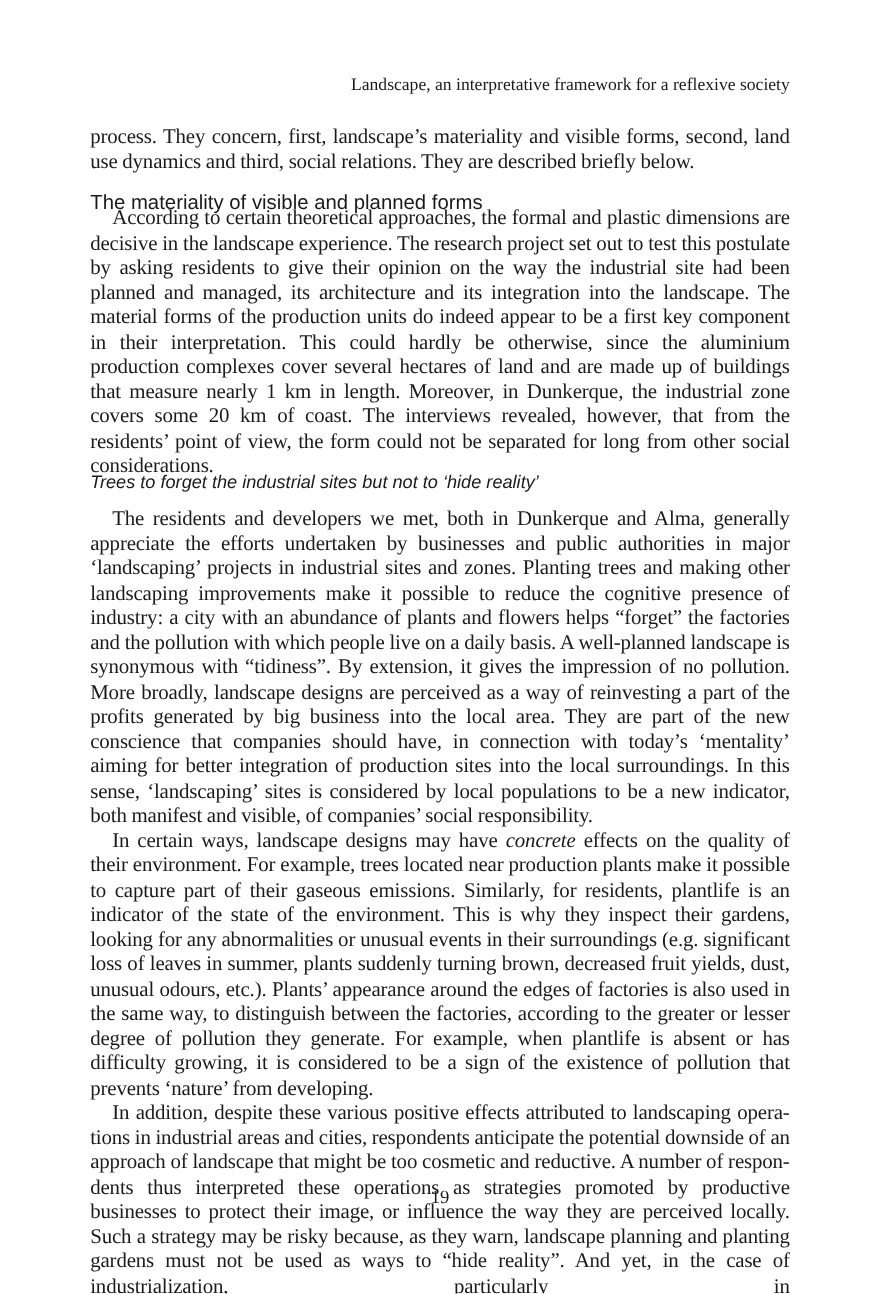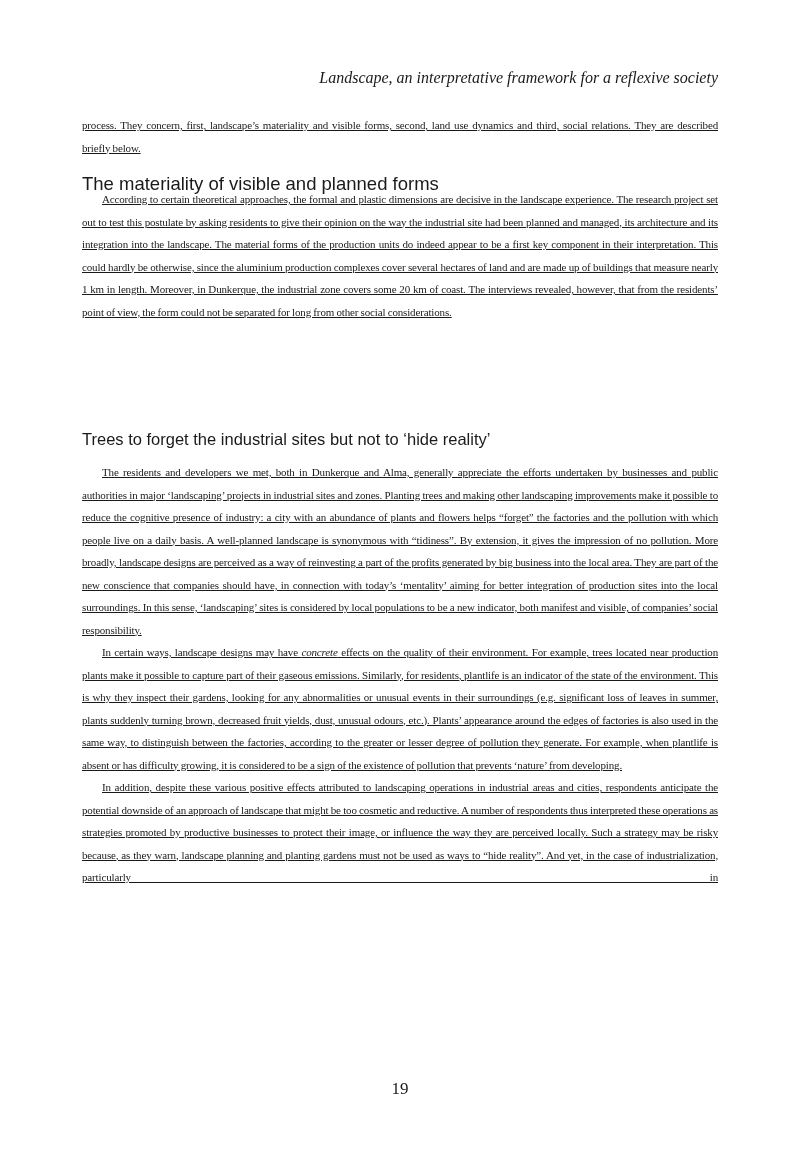--- a/index.html
+++ b/index.html
@@ -1,35 +1,35 @@
 <!DOCTYPE html>
 <html><head>
   <meta charset="utf-8">
   <style>
     html, body { margin: 0; padding: 0; background: #ffffff; }
     body { width: 800px; height: 1176px; position: relative; overflow: hidden; color: #1a1a1a; }
     .page { position: absolute; left: 82px; top: 0; width: 636px; }
     .running-header {
       position: absolute; top: 68px; right: 82px; width: 640px; text-align: right;
-      font-family: "Liberation Serif", serif; font-style: italic; font-size: 16px; line-height: 20px;
+      font-family: "Liberation Serif", serif; font-size: 16px; line-height: 20px;
     }
     .body-text {
-      font-family: "Liberation Serif", serif; font-size: 11px; line-height: 22.5px;
-      text-align: justify; margin: 0; letter-spacing: -0.15px; word-spacing: -0.3px; text-decoration: underline;
+      font-family: "Liberation Serif", serif; font-size: 19px; line-height: 22.5px;
+      text-align: justify; margin: 0; letter-spacing: -0.15px; word-spacing: -0.3px;
     }
     .indent { text-indent: 20px; }
     .block-1 { position: absolute; top: 114px; left: 0; width: 636px; }
     .h1 {
       position: absolute; top: 172px; left: 0; width: 636px;
       font-family: Liberation Sans, sans-serif; font-size: 18.5px; line-height: 24px; font-weight: normal; margin: 0;
     }
     .block-2 { position: absolute; top: 188px; left: 0; width: 636px; }
     .h2 {
       position: absolute; top: 428px; left: 0; width: 636px;
-      font-family: "Liberation Sans", sans-serif; font-size: 16.5px; line-height: 22px; font-weight: normal; margin: 0;
+      font-family: "Liberation Sans", sans-serif; font-style: italic; font-size: 16.5px; line-height: 22px; font-weight: normal; margin: 0;
     }
     .block-3 { position: absolute; top: 461px; left: 0; width: 636px; }
     .page-number {
       position: absolute; top: 1078px; left: 0; width: 800px; text-align: center;
       font-family: "Liberation Serif", serif; font-size: 17px; line-height: 22px;
     }
     .last-line { text-align-last: justify; }
     em { font-style: italic; }
   </style>
 </head>

